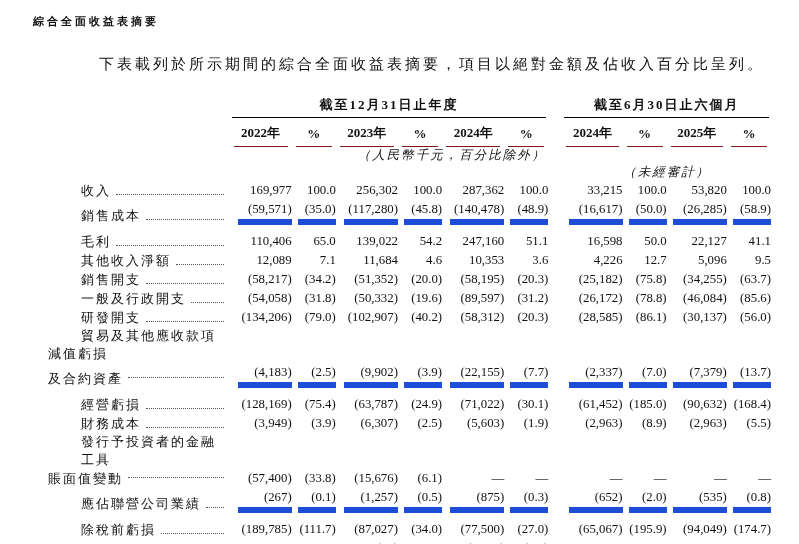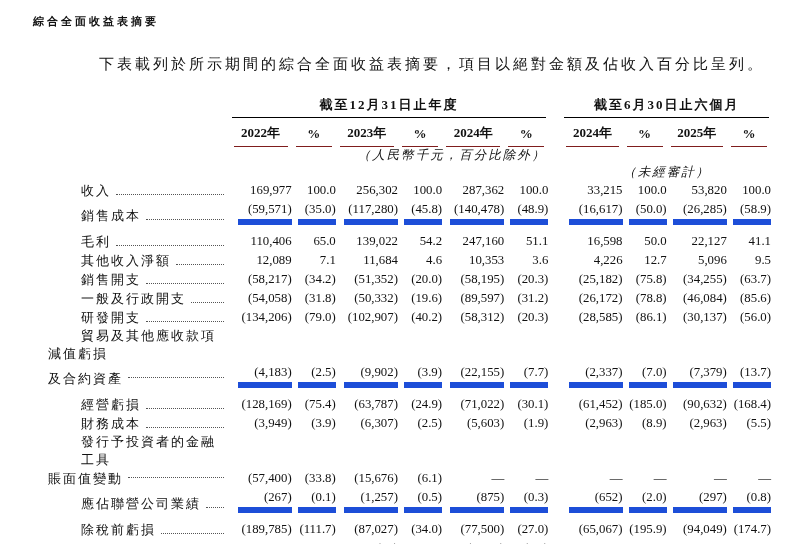--- a/index.html
+++ b/index.html
@@ -392,21 +392,21 @@
           </td>
           <td class="num vc"><span class="u1">(267)</span></td>
           <td class="num pc"><span class="u1">(0.1)</span></td>
           <td class="num vc"><span class="u1">(1,257)</span></td>
           <td class="num pc"><span class="u1">(0.5)</span></td>
           <td class="num vc"><span class="u1">(875)</span></td>
           <td class="num pc"><span class="u1">(0.3)</span></td>
           <td></td>
           <td class="num vc"><span class="u1">(652)</span></td>
           <td class="num pc"><span class="u1">(2.0)</span></td>
-          <td class="num vc"><span class="u1">(297)</span></td>
+          <td class="num vc"><span class="u1">(535)</span></td>
           <td class="num pc"><span class="u1">(0.8)</span></td>
         </tr>
         <tr class="sp b">
           <td class="lbl-cell">
             <div class="lw">
               <span>除稅前虧損</span>
               <span class="dots"></span>
             </div>
           </td>
           <td class="num vc"><span>(189,785)</span></td>

